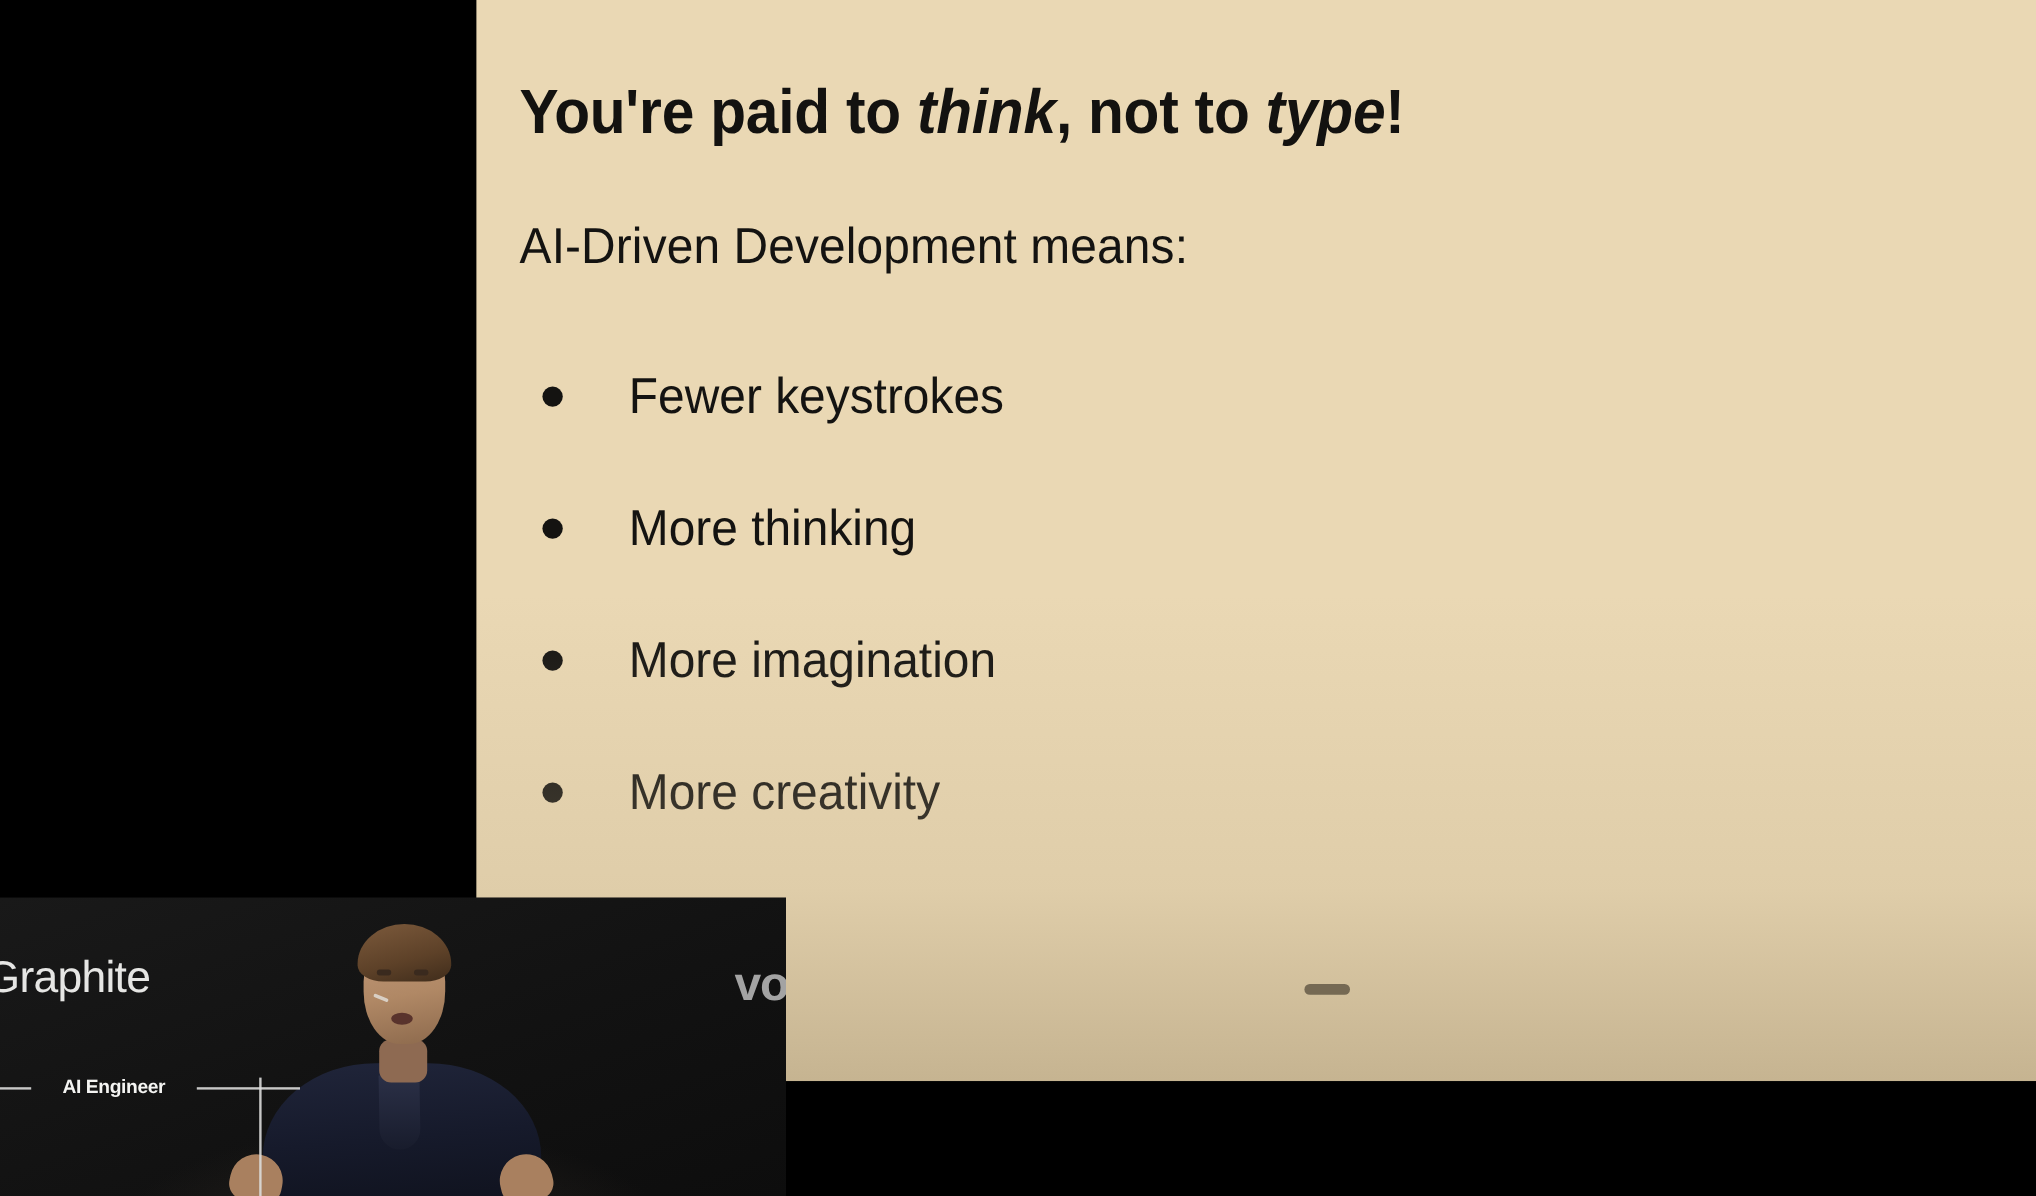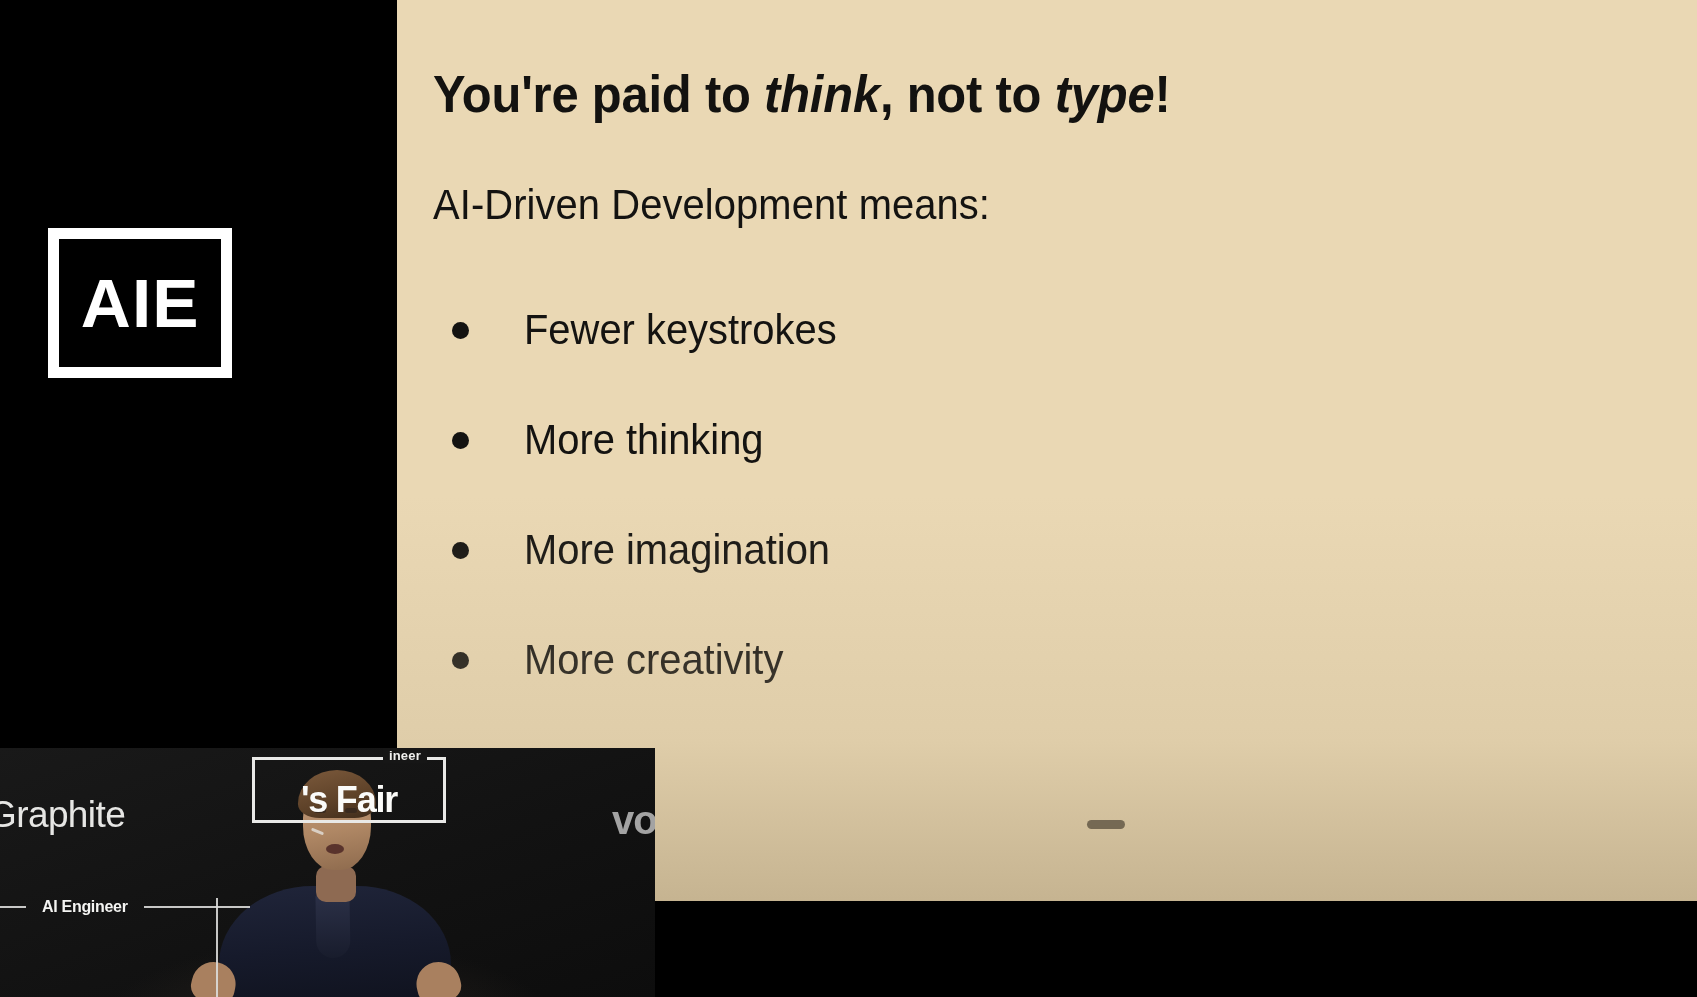--- a/index.html
+++ b/index.html
@@ -184,21 +184,21 @@
     letter-spacing:-1.2px;
     line-height:1;
     white-space:nowrap;
   }
 
   
   .ai-engineer-rule {
     position:absolute;
     left:0; top:150px;
     width:250px;
-    display:flex; align-items:center; gap:16px;
+    display:flex; align-items:center; gap:26px;
   }
   .rule-line { height:2px; background:#dcdcda; flex:0 0 26px; opacity:0.9; }
   .rule-line.long { flex:1 1 auto; }
   .ai-engineer-text {
     color:#f4f4f2;
     font-family:"Liberation Sans", sans-serif;
     font-weight:700;
     font-size:16px;
     letter-spacing:-0.3px;
     white-space:nowrap;
@@ -271,23 +271,20 @@
   .bottom-bar {
     position:absolute; left:655px; top:901px;
     width:1042px; height:96px; background:#000;
   }
 </style>
 </head>
 <body>
 
 <div class="stage">
 
-  <div class="aie-logo">
-    <span class="aie-logo-text">AIE</span>
-  </div>
 
   <div class="slide">
     <div class="slide-inner">
 
       <div class="slide-title"><span>You're paid to </span><em>think</em><span>, not to </span><em>type</em><span>!</span></div>
 
       <div class="slide-subtitle">AI-Driven Development means:</div>
 
       <ul class="bullet-list">
         <li class="bullet-item">
@@ -328,24 +325,20 @@
       <div class="sp-head"></div>
       <div class="sp-hair"></div>
       <div class="sp-eye l"></div>
       <div class="sp-eye r"></div>
       <div class="sp-mouth"></div>
       <div class="sp-mic"></div>
       <div class="sp-hand l"></div>
       <div class="sp-hand r"></div>
     </div>
 
-    <div class="wf-badge">
-      <span class="wf-badge-kicker">ineer</span>
-      <span class="wf-badge-main">'s Fair</span>
-    </div>
 
     <div class="ai-engineer-rule">
       <span class="rule-line"></span>
       <span class="ai-engineer-text">AI Engineer</span>
       <span class="rule-line long"></span>
     </div>
     <div class="rule-corner"></div>
   </div>
 
 </div>

